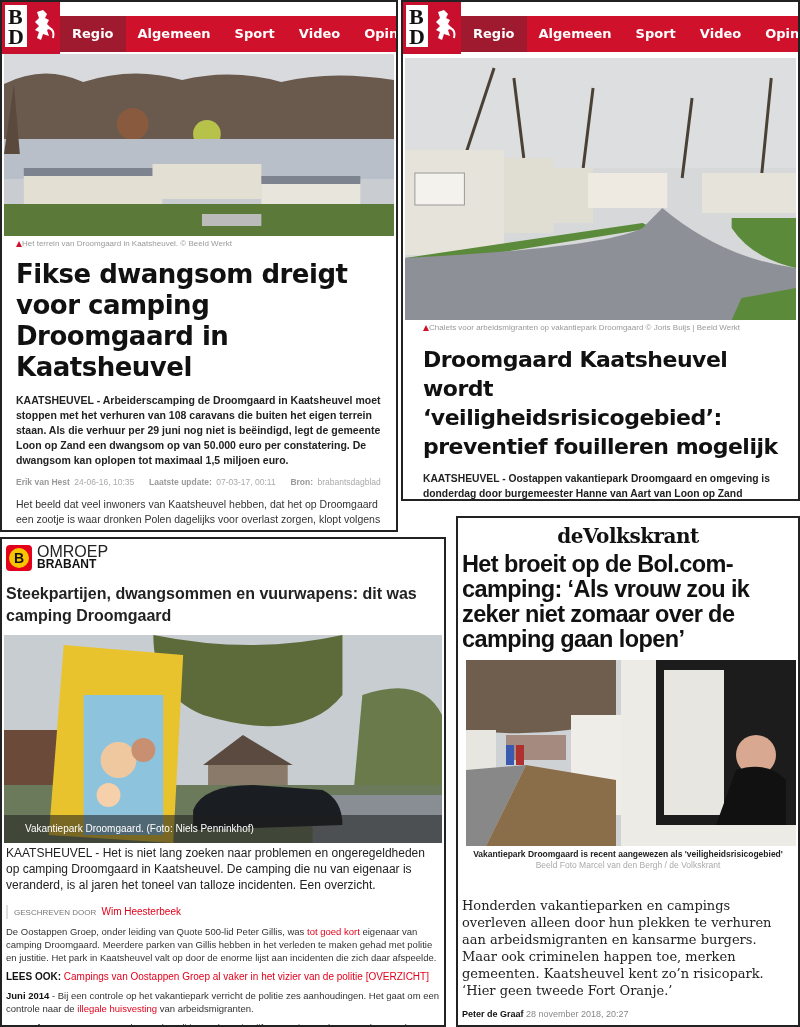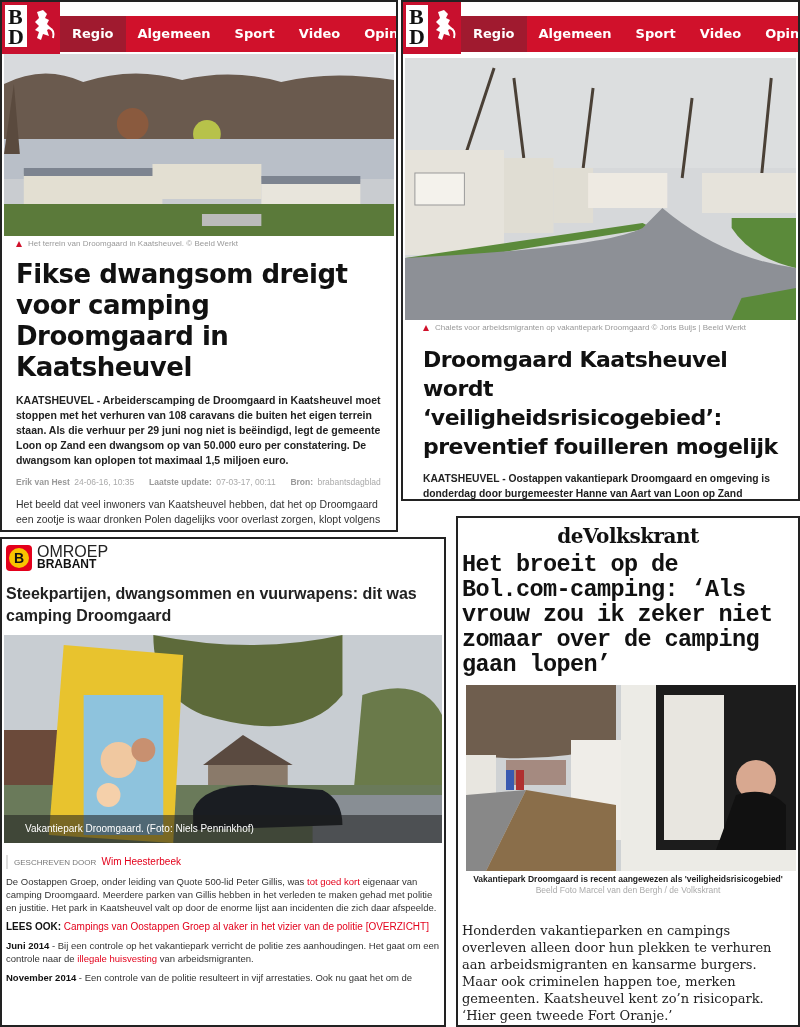--- a/index.html
+++ b/index.html
@@ -8,21 +8,21 @@
 
   
   .bd-header { position: relative; height: 52px; background: #fff; }
   .bd-logo { position: absolute; left: 0; top: 0; width: 58px; height: 52px; background: #c8102e; z-index: 2; }
   .bd-logo .letters { position: absolute; left: 3px; top: 3px; font-family: "Liberation Serif", serif; font-weight: bold; color: #111; font-size: 22px; line-height: 20px; background: #fff; padding: 2px 3px 0 3px; }
   .bd-logo .lion { position: absolute; right: 3px; top: 6px; width: 30px; height: 40px; }
   .bd-nav { position: absolute; left: 58px; top: 14px; right: 0; height: 36px; background: #d0112b; display: flex; align-items: center; white-space: nowrap; overflow: hidden; }
   .bd-nav .item { color: #fff; font-weight: bold; font-size: 13px; padding: 0 12px; height: 36px; line-height: 36px; font-family: "DejaVu Sans", sans-serif; }
   .bd-nav .item.active { background: #a01a2f; }
   .photo { position: relative; overflow: hidden; }
-  .caption-row { font-size: 8px; color: #999; padding: 3px 14px; display: flex; align-items: center; gap: 6px; }
+  .caption-row { font-size: 8px; color: #999; padding: 3px 14px; display: flex; align-items: center; }
   .caption-row .tri { width: 0; height: 0; border-left: 3px solid transparent; border-right: 3px solid transparent; border-bottom: 6px solid #d0112b; }
   .bd-title { font-family: "DejaVu Sans", sans-serif; font-weight: bold; color: #111; font-size: 26px; line-height: 31px; padding: 8px 14px 0 14px; letter-spacing: -0.5px; }
   .bd-lead { font-size: 10.5px; font-weight: bold; line-height: 15px; color: #222; padding: 10px 14px 0 14px; }
   .bd-meta { font-size: 8.5px; color: #aaa; padding: 9px 14px 0 14px; }
   .bd-meta b { font-weight: bold; color: #999; margin-right: 2px; }
   .bd-meta .sep { display: inline-block; width: 10px; }
   .bd-body { font-size: 10.5px; line-height: 15px; color: #333; padding: 10px 14px 0 14px; }
 
   
   .ob-logo { display: flex; align-items: center; gap: 5px; padding: 4px 4px 0 4px; height: 34px; }
@@ -38,21 +38,21 @@
   .ob-author .name { color: #e3001b; font-size: 10px; margin-left: 3px; }
   .ob-p { font-size: 9.5px; line-height: 13px; color: #333; padding: 6px 4px 0 4px; }
   .ob-p b { color: #111; }
   .red { color: #e3001b; }
 
   
   .vk-logo { text-align: center; font-family: "DejaVu Serif", serif; font-weight: bold; font-size: 20px; color: #111; padding-top: 6px; letter-spacing: -0.5px; }
   .vk-kicker { font-size: 8.5px; padding: 4px 4px 0 4px; }
   .vk-kicker .k1 { color: #2a7fd4; font-weight: bold; }
   .vk-kicker .k2 { color: #666; }
-  .vk-title { font-family: Liberation Mono, monospace; font-weight: bold; color: #111; font-size: 23.5px; line-height: 25px; padding: 4px 4px 0 4px; letter-spacing: -0.6px; }
+  .vk-title { font-family: Liberation Sans, sans-serif; font-weight: bold; color: #111; font-size: 23.5px; line-height: 25px; padding: 4px 4px 0 4px; letter-spacing: -0.6px; }
   .vk-caption { font-size: 8.5px; line-height: 11px; padding: 3px 4px 0 4px; color: #aaa; text-align: center; }
   .vk-caption b { color: #222; }
   .vk-lead { font-family: "DejaVu Serif", serif; font-size: 13px; line-height: 17px; color: #222; padding: 26px 4px 0 4px; }
   .vk-meta { font-size: 9px; color: #888; padding: 10px 4px 0 4px; }
   .vk-meta b { color: #111; }
 </style>
 </head>
 <body>
 
 <div class="panel" style="left:0;top:0;width:398px;height:532px;">
@@ -177,20 +177,21 @@
       <rect x="310" y="160" width="130" height="48" fill="#888e94"></rect>
       <path d="M190 175 Q200 150 250 150 L320 155 Q340 165 340 190 L190 195 Z" fill="#1a1d22"></path>
       <path d="M60 10 L180 20 L170 208 L45 200 Z" fill="#e8c32e"></path>
       <rect x="80" y="60" width="80" height="140" fill="#8ec3dd"></rect>
       <circle cx="115" cy="125" r="18" fill="#f0c8a0"></circle>
       <circle cx="140" cy="115" r="12" fill="#c89070"></circle>
       <circle cx="105" cy="160" r="12" fill="#f5d0aa"></circle>
     </svg>
     <div class="ob-caption">Vakantiepark Droomgaard. (Foto: Niels Penninkhof)</div>
   </div>
+  <p class="ob-lead">KAATSHEUVEL - Het is niet lang zoeken naar problemen en ongeregeldheden op camping Droomgaard in Kaatsheuvel. De camping die nu van eigenaar is veranderd, is al jaren het toneel van talloze incidenten. Een overzicht.</p>
   <div class="ob-author">
     <span>GESCHREVEN DOOR</span>
     <span class="name">Wim Heesterbeek</span>
   </div>
   <p class="ob-p"><span>De Oostappen Groep, onder leiding van Quote 500-lid Peter Gillis, was </span><span class="red">tot goed kort</span><span> eigenaar van camping Droomgaard. Meerdere parken van Gillis hebben in het verleden te maken gehad met politie en justitie. Het park in Kaatsheuvel valt op door de enorme lijst aan incidenten die zich daar afspeelde.</span></p>
   <p class="ob-p" style="font-size:10px;"><b>LEES OOK:</b> <span class="red">Campings van Oostappen Groep al vaker in het vizier van de politie [OVERZICHT]</span></p>
   <p class="ob-p"><b>Juni 2014</b><span> - Bij een controle op het vakantiepark verricht de politie zes aanhoudingen. Het gaat om een controle naar de </span><span class="red">illegale huisvesting</span><span> van arbeidsmigranten.</span></p>
   <p class="ob-p"><b>November 2014</b><span> - Een controle van de politie resulteert in vijf arrestaties. Ook nu gaat het om de </span></p>
 </div>
 

